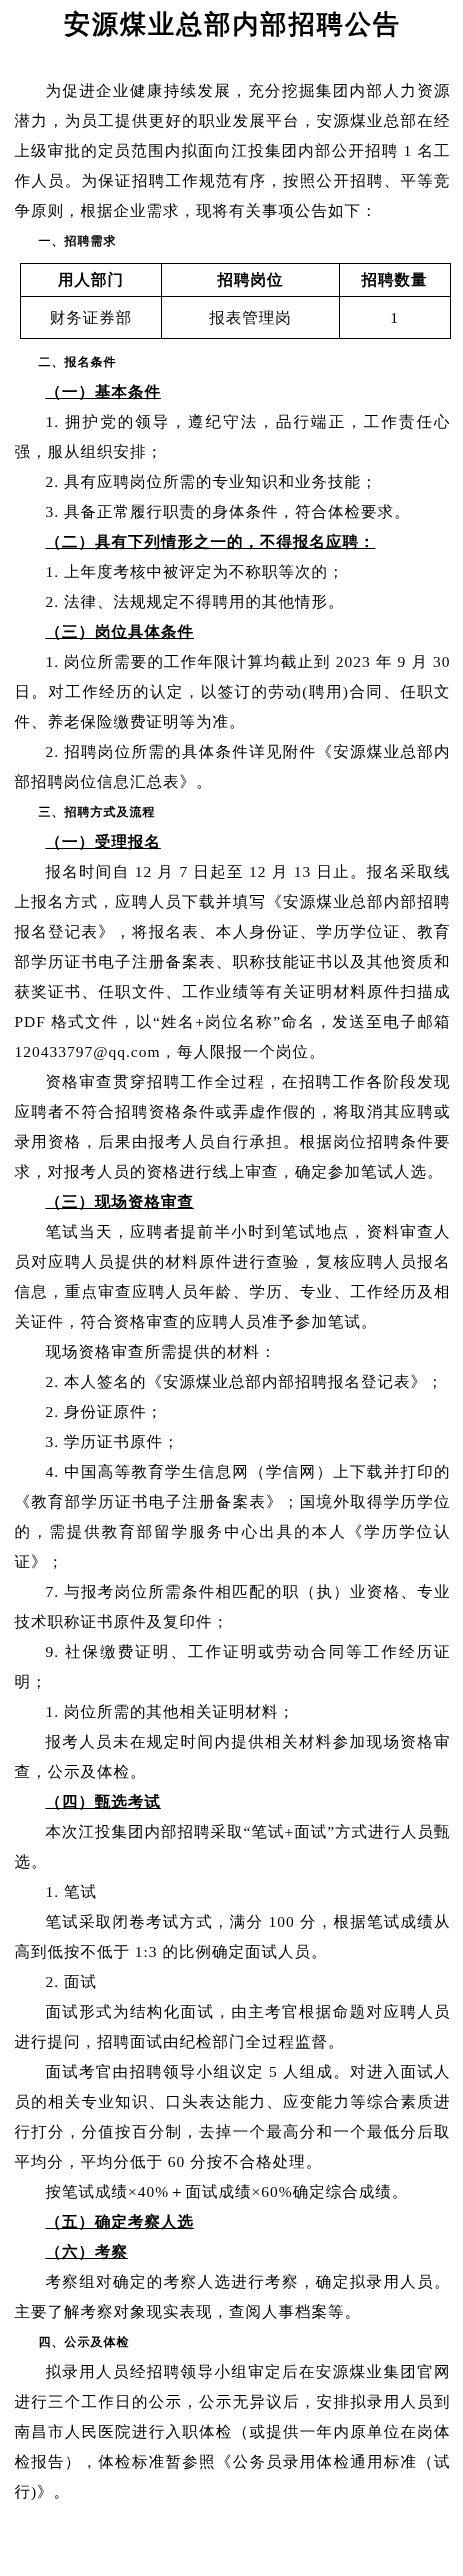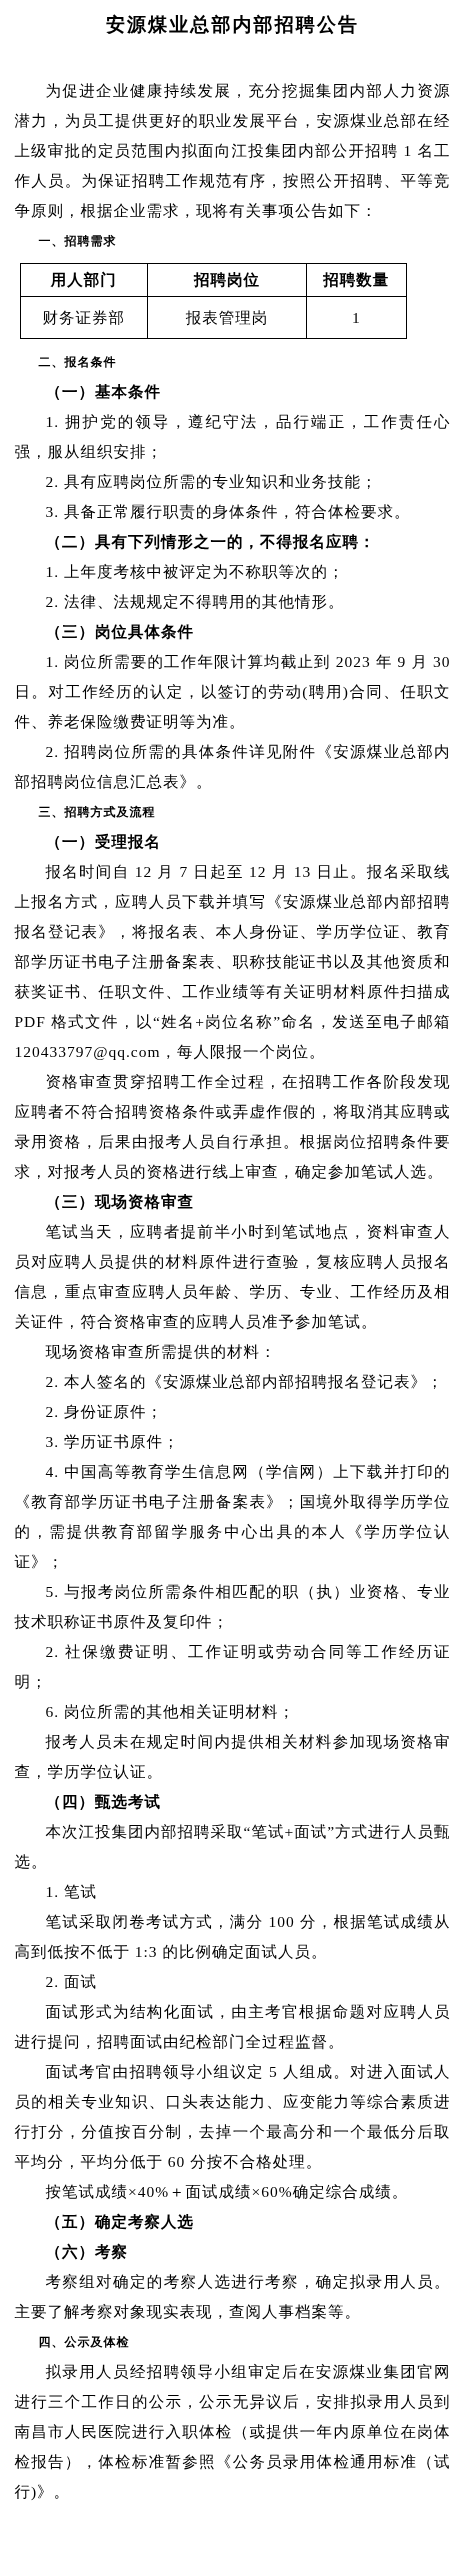--- a/index.html
+++ b/index.html
@@ -15,47 +15,48 @@
     background: #ffffff;
     color: #000000;
     box-sizing: border-box;
     padding: 6.2px 13.4px 20.6px 14.4px;
     font-family: "Liberation Serif", "DejaVu Serif", serif;
     font-size: 15.5px;
     line-height: 30px;
     letter-spacing: 1px;
   }
   .doc-title {
-    font-size: 19px;
+    font-size: 26px;
     font-weight: 700;
     line-height: 31px;
     text-align: center;
     letter-spacing: 2.1px;
     margin: 3.1px 0 36px 0;
     font-family: "Liberation Serif", "DejaVu Serif", serif;
   }
   .blk { margin: 0; }
   .h1 {
     font-family: "Liberation Sans", "DejaVu Sans", sans-serif;
     font-weight: 700;
     font-size: 12px;
     text-indent: 2em;
   }
   .h2 {
     font-weight: 600;
     text-indent: 2em;
+    text-decoration: underline;
   }
   .p {
     text-indent: 2em;
     text-align: justify;
   }
   table.req-table {
     border-collapse: collapse;
     margin: 7.2px 0 7.2px 5.2px;
-    width: 387px;
+    width: 431px;
     table-layout: fixed;
   }
   table.req-table th, table.req-table td {
     border: 1px solid #000000;
     text-align: center;
     vertical-align: middle;
     font-size: 15.5px;
     letter-spacing: 1px;
     padding: 0;
   }
@@ -116,24 +117,24 @@
       <div class="blk h2">（一）受理报名</div>
       <div class="blk p">报名时间自 12 月 7 日起至 12 月 13 日止。报名采取线上报名方式，应聘人员下载并填写《安源煤业总部内部招聘报名登记表》，将报名表、本人身份证、学历学位证、教育部学历证书电子注册备案表、职称技能证书以及其他资质和获奖证书、任职文件、工作业绩等有关证明材料原件扫描成 PDF 格式文件，以“姓名+岗位名称”命名，发送至电子邮箱120433797@qq.com，每人限报一个岗位。</div>
       <div class="blk p">资格审查贯穿招聘工作全过程，在招聘工作各阶段发现应聘者不符合招聘资格条件或弄虚作假的，将取消其应聘或录用资格，后果由报考人员自行承担。根据岗位招聘条件要求，对报考人员的资格进行线上审查，确定参加笔试人选。</div>
       <div class="blk h2">（三）现场资格审查</div>
       <div class="blk p">笔试当天，应聘者提前半小时到笔试地点，资料审查人员对应聘人员提供的材料原件进行查验，复核应聘人员报名信息，重点审查应聘人员年龄、学历、专业、工作经历及相关证件，符合资格审查的应聘人员准予参加笔试。</div>
       <div class="blk p">现场资格审查所需提供的材料：</div>
       <div class="blk p">2. 本人签名的《安源煤业总部内部招聘报名登记表》；</div>
       <div class="blk p">2. 身份证原件；</div>
       <div class="blk p">3. 学历证书原件；</div>
       <div class="blk p">4. 中国高等教育学生信息网（学信网）上下载并打印的《教育部学历证书电子注册备案表》；国境外取得学历学位的，需提供教育部留学服务中心出具的本人《学历学位认证》；</div>
-      <div class="blk p">5. 与报考岗位所需条件相匹配的职（执）业资格、专业技术职称证书原件及复印件；</div>
-      <div class="blk p">2. 社保缴费证明、工作证明或劳动合同等工作经历证明；</div>
-      <div class="blk p">6. 岗位所需的其他相关证明材料；</div>
-      <div class="blk p">报考人员未在规定时间内提供相关材料参加现场资格审查，学历学位认证。</div>
+      <div class="blk p">7. 与报考岗位所需条件相匹配的职（执）业资格、专业技术职称证书原件及复印件；</div>
+      <div class="blk p">9. 社保缴费证明、工作证明或劳动合同等工作经历证明；</div>
+      <div class="blk p">1. 岗位所需的其他相关证明材料；</div>
+      <div class="blk p">报考人员未在规定时间内提供相关材料参加现场资格审查，公示及体检。</div>
       <div class="blk h2">（四）甄选考试</div>
       <div class="blk p">本次江投集团内部招聘采取“笔试+面试”方式进行人员甄选。</div>
       <div class="blk p">1. 笔试</div>
       <div class="blk p">笔试采取闭卷考试方式，满分 100 分，根据笔试成绩从高到低按不低于 1:3 的比例确定面试人员。</div>
       <div class="blk p">2. 面试</div>
       <div class="blk p">面试形式为结构化面试，由主考官根据命题对应聘人员进行提问，招聘面试由纪检部门全过程监督。</div>
       <div class="blk p">面试考官由招聘领导小组议定 5 人组成。对进入面试人员的相关专业知识、口头表达能力、应变能力等综合素质进行打分，分值按百分制，去掉一个最高分和一个最低分后取平均分，平均分低于 60 分按不合格处理。</div>
       <div class="blk p">按笔试成绩×40%＋面试成绩×60%确定综合成绩。</div>
       <div class="blk h2">（五）确定考察人选</div>
       <div class="blk h2">（六）考察</div>

